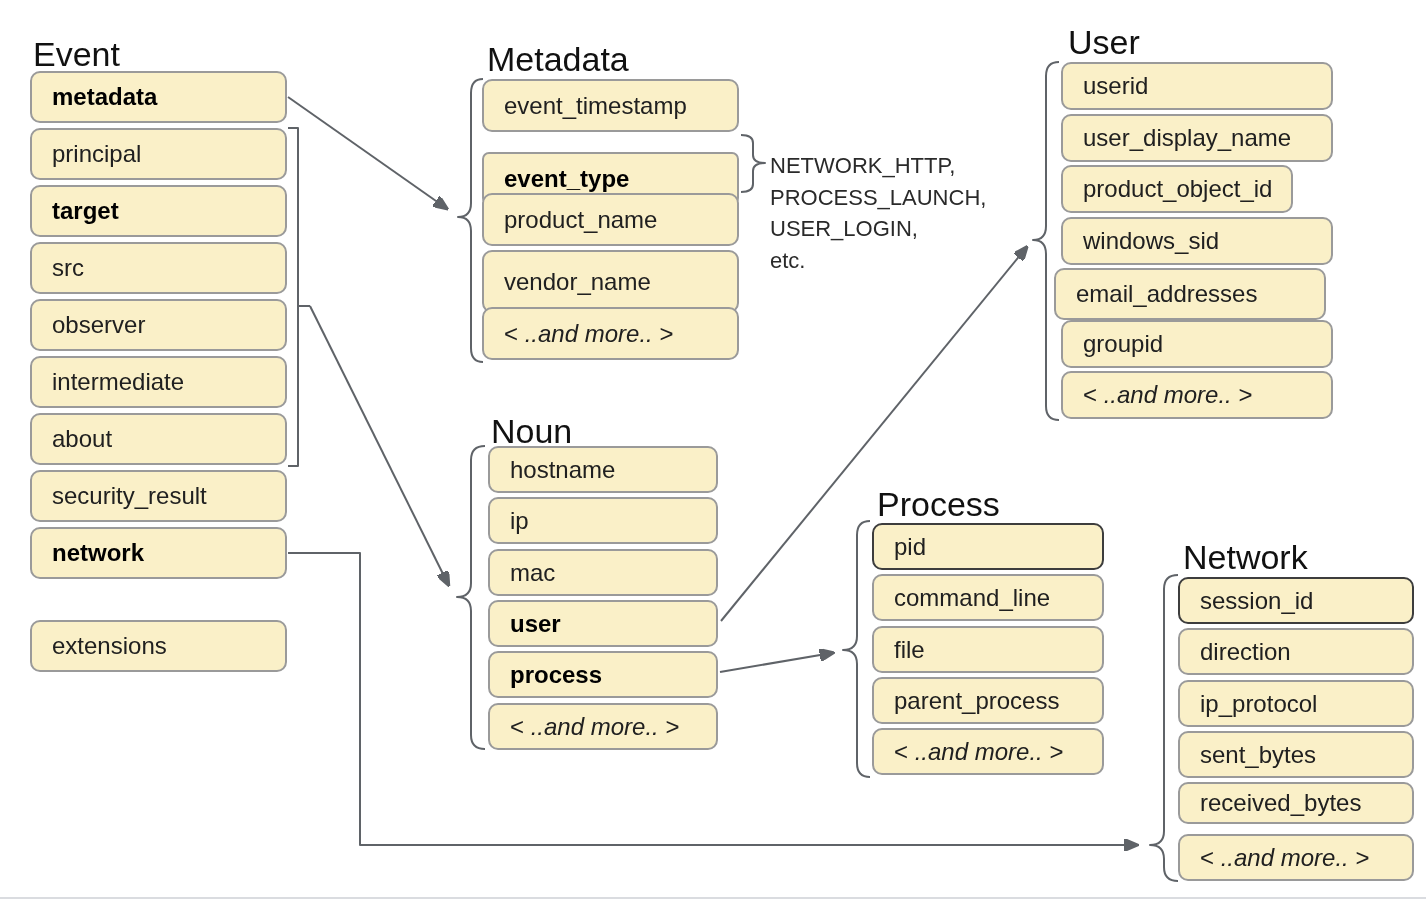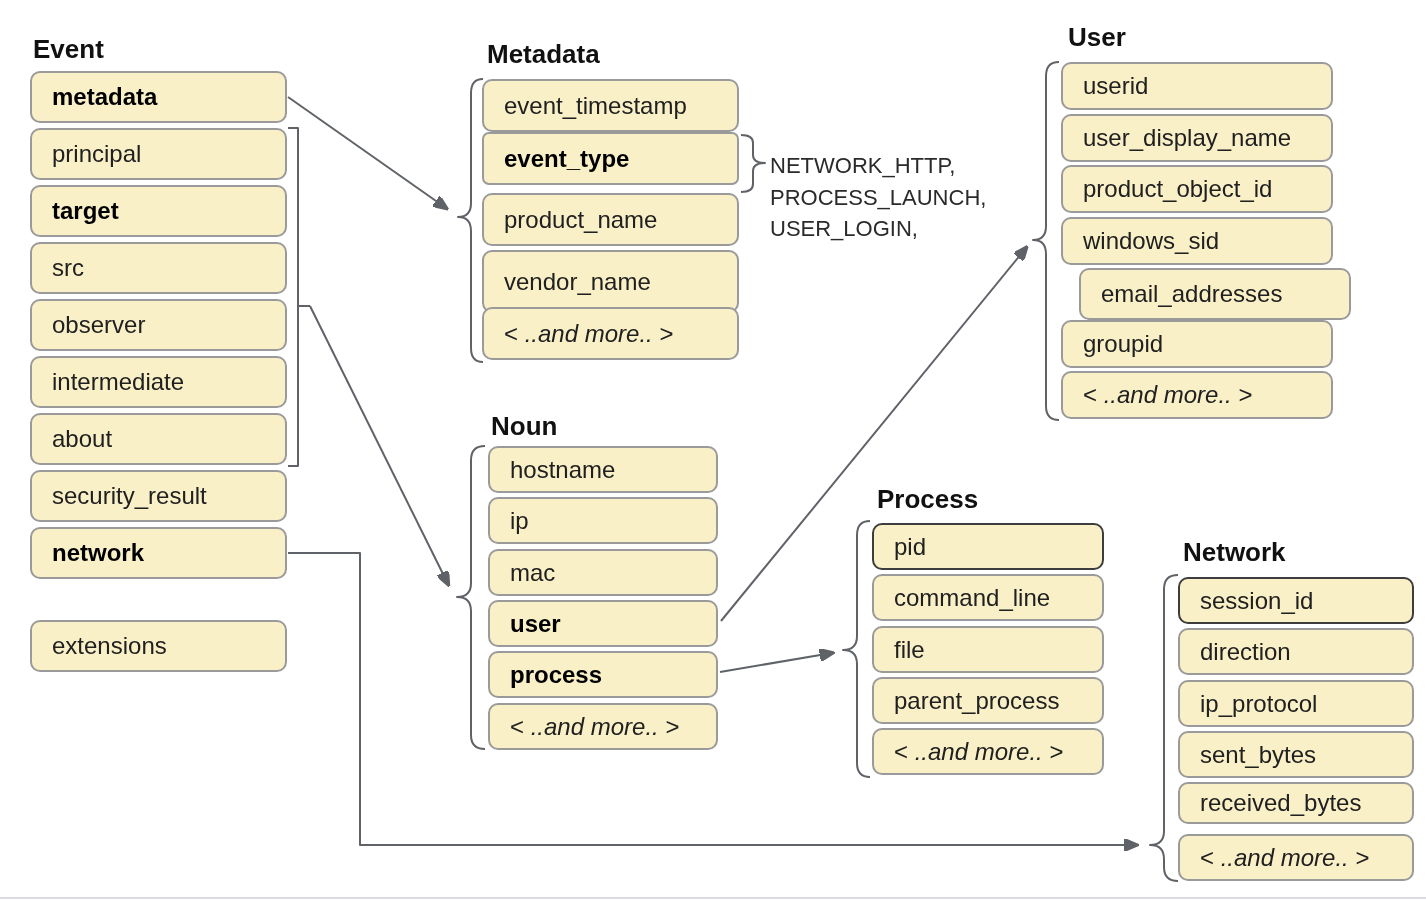--- a/index.html
+++ b/index.html
@@ -1,20 +1,20 @@
 <!DOCTYPE html>
 <html><head>
 <meta charset="utf-8">
 <style>
   html,body{margin:0;padding:0;background:#ffffff;}
   body{font-family:"Liberation Sans","DejaVu Sans",sans-serif;}
   .canvas{position:relative;width:1426px;height:901px;background:#fff;overflow:hidden;}
   svg.links{position:absolute;left:0;top:0;width:1426px;height:901px;pointer-events:none;}
   svg.links path{stroke:var(--connector,#5f6368);stroke-width:2;fill:none;stroke-linejoin:round;}
-  .gtitle{position:absolute;font-size:26px;font-weight:bold;color:var(--title,#111);line-height:1.15;white-space:nowrap;}
+  .gtitle{position:absolute;font-size:34px;font-weight:normal;color:var(--title,#111);line-height:1.15;white-space:nowrap;}
   .fbox{position:absolute;box-sizing:border-box;background:var(--box-fill,#faf0c8);
         border:2px solid var(--box-border,#9a9a9a);border-radius:10px;
         display:flex;align-items:center;padding-left:20px;font-size:24px;
         color:var(--text,#202020);white-space:nowrap;}
   .fbox.bold{font-weight:bold;color:#000;}
   .fbox.dark{border-color:var(--box-border-dark,#3d3d3d);}
   .fbox .it{font-style:italic;}
   .annotation{position:absolute;left:770px;top:150px;}
   .annotation div{font-size:22px;line-height:31.5px;color:#2a2a2a;white-space:nowrap;}
   .page-edge{position:absolute;left:0;top:897px;width:1426px;height:2px;background:var(--page-edge,#dadce0);}
@@ -62,36 +62,36 @@
         <div class="fbox" style="left: 30px; top: 299px; width: 257px; height: 52px;">observer</div>
         <div class="fbox" style="left: 30px; top: 356px; width: 257px; height: 52px;">intermediate</div>
         <div class="fbox" style="left: 30px; top: 413px; width: 257px; height: 52px;">about</div>
         <div class="fbox" style="left: 30px; top: 470px; width: 257px; height: 52px;">security_result</div>
         <div class="fbox bold" style="left: 30px; top: 527px; width: 257px; height: 52px;">network</div>
         <div class="fbox" style="left: 30px; top: 584px; width: 257px; height: 52px; margin-top: 36px;">extensions</div>
       </div>
       <div>
         <div class="gtitle" style="left: 487px; top: 40px;">Metadata</div>
         <div class="fbox" style="left: 482px; top: 79px; width: 257px; height: 53px;">event_timestamp</div>
-        <div class="fbox bold" style="left: 482px; top: 132px; width: 257px; height: 53px; border-radius: 7px;">event_type</div>
+        <div class="fbox bold" style="left: 482px; top: 152px; width: 257px; height: 53px; border-radius: 7px;">event_type</div>
         <div class="fbox" style="left: 482px; top: 193px; width: 257px; height: 53px;">product_name</div>
         <div class="fbox" style="left: 482px; top: 250px; width: 257px; height: 63px;">vendor_name</div>
         <div class="fbox" style="left: 482px; top: 307px; width: 257px; height: 53px;">
           <span>&lt;&nbsp;</span>
           <span class="it">..and more..</span>
           <span>&nbsp;&gt;</span>
         </div>
       </div>
       <div>
         <div class="gtitle" style="left: 1068px; top: 23px;">User</div>
         <div class="fbox" style="left: 1061px; top: 62px; width: 272px; height: 48px;">userid</div>
         <div class="fbox" style="left: 1061px; top: 114px; width: 272px; height: 48px;">user_display_name</div>
-        <div class="fbox" style="left: 1061px; top: 165px; width: 272px; height: 48px;">product_object_id</div>
+        <div class="fbox" style="left: 1061px; top: 165px; width: 232px; height: 48px;">product_object_id</div>
         <div class="fbox" style="left: 1061px; top: 217px; width: 272px; height: 48px;">windows_sid</div>
-        <div class="fbox" style="left: 1079px; top: 268px; width: 272px; height: 52px;">email_addresses</div>
+        <div class="fbox" style="left: 1054px; top: 268px; width: 272px; height: 52px;">email_addresses</div>
         <div class="fbox" style="left: 1061px; top: 320px; width: 272px; height: 48px; padding-left: 20px;">groupid</div>
         <div class="fbox" style="left: 1061px; top: 371px; width: 272px; height: 48px;">
           <span>&lt;&nbsp;</span>
           <span class="it">..and more..</span>
           <span>&nbsp;&gt;</span>
         </div>
       </div>
       <div>
         <div class="gtitle" style="left: 491px; top: 412px;">Noun</div>
         <div class="fbox" style="left: 488px; top: 446px; width: 230px; height: 47px;">hostname</div>
@@ -129,16 +129,17 @@
           <span class="it">..and more..</span>
           <span>&nbsp;&gt;</span>
         </div>
       </div>
     </div>
 
   <div class="annotation" id="annotation">
       <div>NETWORK_HTTP,</div>
       <div>PROCESS_LAUNCH,</div>
       <div>USER_LOGIN,</div>
+      <div>etc.</div>
     </div>
 
   <div class="page-edge"></div>
 </div>
 
 </body></html>

